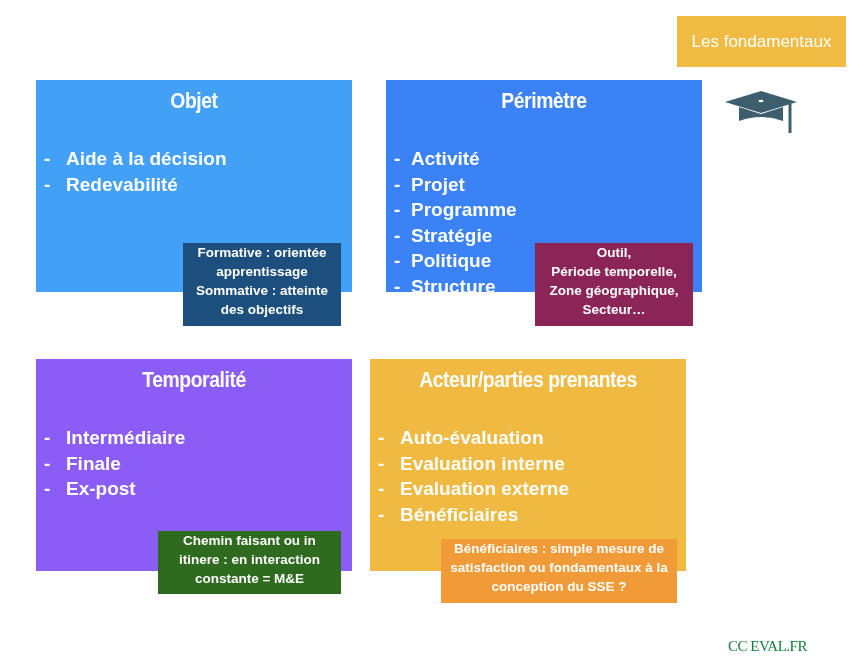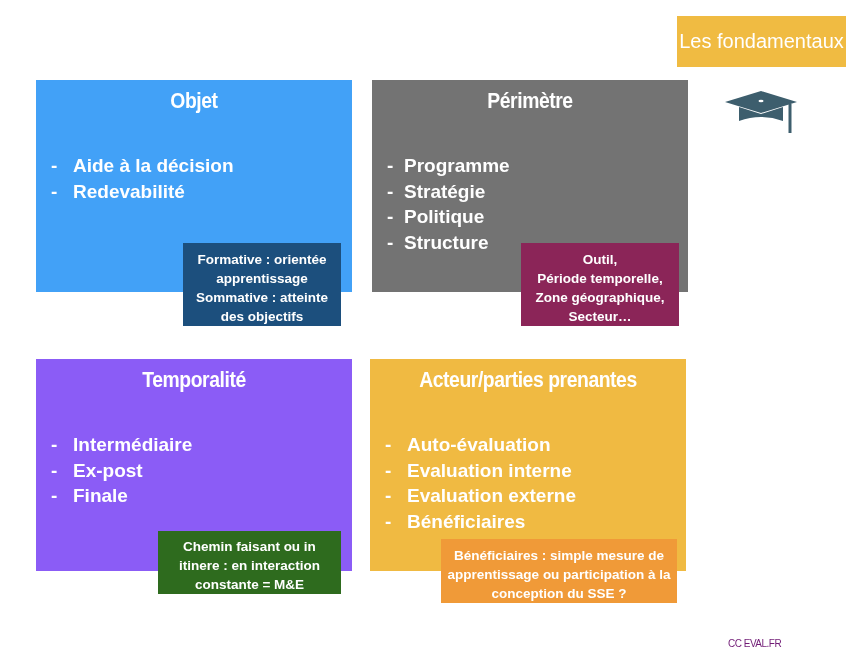--- a/index.html
+++ b/index.html
@@ -1,29 +1,29 @@
 <!DOCTYPE html>
 <html><head>
 <meta charset="utf-8">
 <style>
   html, body { margin:0; padding:0; }
   body { width:860px; height:668px; background:#ffffff; position:relative; overflow:hidden;
          font-family:"Liberation Sans", sans-serif; }
   .badge { position:absolute; left:677px; top:16px; width:169px; height:51px; background:#f0bb42;
-           color:#ffffff; font-size:20px; display:flex; align-items:center; justify-content:center; }
+           color:#ffffff; font-size:17px; display:flex; align-items:center; justify-content:center; }
   .cap { position:absolute; left:724px; top:90px; width:74px; height:44px; }
   .box { position:absolute; width:316px; height:212px; color:#ffffff; box-sizing:border-box; }
   .box .title { position:absolute; left:0; right:0; top:8px; text-align:center;
                 font-size:22px; font-weight:bold; letter-spacing:-0.5px; transform:scaleX(0.88); }
-  .list { position:absolute; left:4px; top:62px; margin:11px; padding:0; list-style:none; }
+  .list { position:absolute; left:4px; top:62px; margin:4px; padding:0; list-style:none; }
   .list li { font-size:19px; font-weight:bold; line-height:25.6px; white-space:nowrap; }
   .list .dash { display:inline-block; width:22px; }
   .note { position:absolute; color:#ffffff; font-size:13.5px; font-weight:bold; text-align:center;
-          line-height:19px; display:flex; align-items:flex-end; justify-content:center; box-sizing:border-box; }
-  .footer { position:absolute; left:728px; top:638px; font-size:10px; color:#701a75; letter-spacing:-0.5px; }
+          line-height:19px; display:flex; align-items:flex-start; justify-content:center; box-sizing:border-box; }
+  .footer { position:absolute; left:728px; top:638px; font-size:15px; color:#15803d; letter-spacing:-0.5px;font-family:Liberation Serif, serif; }
 </style>
 </head>
 <body>
 
 <div class="badge" style="background:#f0bb42">
   <span>Les fondamentaux</span>
 </div>
 
 <svg class="cap" viewBox="0 0 74 44">
   <polygon points="37,1 73,12 37,23 1,12" fill="#3d5e6d"></polygon>
@@ -41,44 +41,46 @@
   <div class="note" style="left:147px;top:163px;width:158px;height:83px;background:#1c4f7d">
     <div>
       <div>Formative : orientée</div>
       <div>apprentissage</div>
       <div>Sommative : atteinte</div>
       <div>des objectifs</div>
     </div>
   </div>
 </div>
 
-<div class="box" style="left:372px;top:80px;background:#737373">
+<div class="box" style="left:386px;top:80px;background:#3b82f6">
   <div class="title">Périmètre</div>
   <ul class="list">
+    <li><span class="dash" style="width:17px">-</span><span>Activité</span></li>
+    <li><span class="dash" style="width:17px">-</span><span>Projet</span></li>
     <li><span class="dash" style="width:17px">-</span><span>Programme</span></li>
     <li><span class="dash" style="width:17px">-</span><span>Stratégie</span></li>
     <li><span class="dash" style="width:17px">-</span><span>Politique</span></li>
     <li><span class="dash" style="width:17px">-</span><span>Structure</span></li>
   </ul>
   <div class="note" style="left:149px;top:163px;width:158px;height:83px;background:#8b2558">
     <div>
       <div>Outil,</div>
       <div>Période temporelle,</div>
       <div>Zone géographique,</div>
       <div>Secteur…</div>
     </div>
   </div>
 </div>
 
 <div class="box" style="left:36px;top:359px;background:#8b5cf6">
   <div class="title">Temporalité</div>
   <ul class="list">
     <li><span class="dash">-</span><span>Intermédiaire</span></li>
+    <li><span class="dash">-</span><span>Finale</span></li>
     <li><span class="dash">-</span><span>Ex-post</span></li>
-    <li><span class="dash">-</span><span>Finale</span></li>
   </ul>
   <div class="note" style="left:122px;top:172px;width:183px;height:63px;background:#2e6b1e">
     <div>
       <div>Chemin faisant ou in</div>
       <div>itinere : en interaction</div>
       <div>constante = M&amp;E</div>
     </div>
   </div>
 </div>
 
@@ -86,19 +88,19 @@
   <div class="title" style="left:-30px;right:-30px">Acteur/parties prenantes</div>
   <ul class="list">
     <li><span class="dash">-</span><span>Auto-évaluation</span></li>
     <li><span class="dash">-</span><span>Evaluation interne</span></li>
     <li><span class="dash">-</span><span>Evaluation externe</span></li>
     <li><span class="dash">-</span><span>Bénéficiaires</span></li>
   </ul>
   <div class="note" style="left:71px;top:180px;width:236px;height:64px;background:#f09a38">
     <div>
       <div>Bénéficiaires : simple mesure de</div>
-      <div>apprentissage ou participation à la</div>
+      <div>satisfaction ou fondamentaux à la</div>
       <div>conception du SSE ?</div>
     </div>
   </div>
 </div>
 
 <div class="footer">CC EVAL.FR</div>
 
 </body></html>

